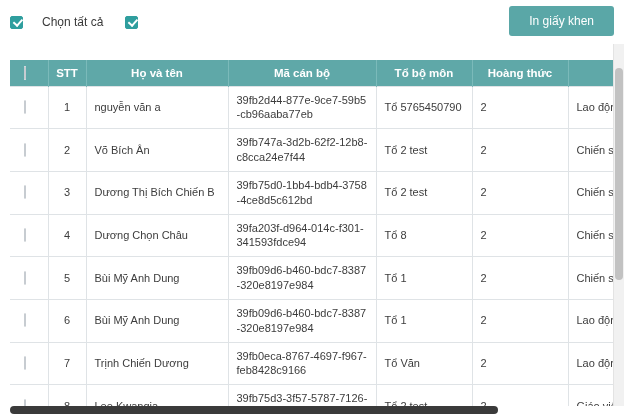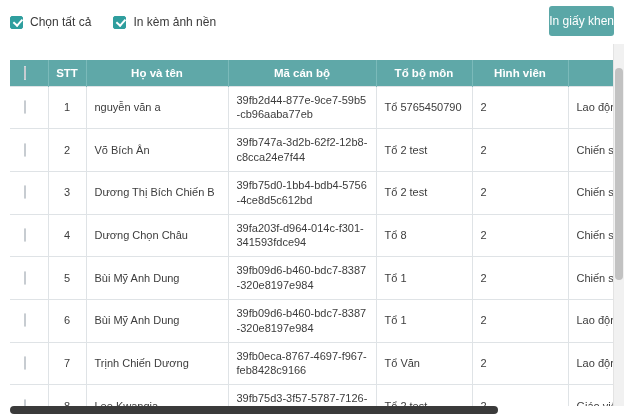--- a/index.html
+++ b/index.html
@@ -55,32 +55,33 @@
   }
   .cbox.empty {
     background: #ffffff;
     border: 1px solid #c7ccd1;
   }
   .cbox.empty::after { display: none; }
   .check-label {
     font-size: 12px;
     color: #3a3a3a;
     white-space: nowrap;
+    margin-left: 12px;
   }
   .print-btn {
     position: absolute;
     right: 10px;
     top: 6px;
     background: #5aa7a7;
     color: #ffffff;
     border: none;
     border-radius: 3px;
     font-family: "Liberation Sans", sans-serif;
     font-size: 12px;
-    padding: 8px 0;
+    padding: 8px 20px;
     cursor: pointer;
     white-space: nowrap;
   }
 
   
   .table-wrap {
     position: absolute;
     left: 10px;
     top: 60px;
     width: 604px;
@@ -175,21 +176,20 @@
 
 <div class="topbar">
 
   <div class="check-group">
     <span class="cbox"></span>
     <span class="check-label">Chọn tất cả</span>
   </div>
 
   <div class="check-group">
     <span class="cbox"></span>
-    <span class="check-label">In kèm ảnh nền</span>
   </div>
 
   <button class="print-btn">In giấy khen</button>
 </div>
 
 <div class="table-wrap">
   <table>
     <colgroup>
       <col class="w-check">
       <col class="w-stt">
@@ -201,21 +201,21 @@
     </colgroup>
     <thead>
       <tr>
         <th>
           <span class="cbox empty"></span>
         </th>
         <th>STT</th>
         <th>Họ và tên</th>
         <th>Mã cán bộ</th>
         <th>Tổ bộ môn</th>
-        <th>Hình viên</th>
+        <th>Hoàng thức</th>
         <th></th>
       </tr>
     </thead>
     <tbody>
 
       <tr>
         <td class="c-check"><span class="cbox empty"></span></td>
         <td class="c-stt">1</td>
         <td>nguyễn văn a</td>
         <td class="code-cell">39fb2d44-877e-9ce7-59b5-cb96aaba77eb</td>
@@ -231,21 +231,21 @@
         <td class="code-cell">39fb747a-3d2b-62f2-12b8-c8cca24e7f44</td>
         <td>Tổ 2 test</td>
         <td>2</td>
         <td>Chiến sĩ thi đ</td>
       </tr>
 
       <tr>
         <td class="c-check"><span class="cbox empty"></span></td>
         <td class="c-stt">3</td>
         <td>Dương Thị Bích Chiến B</td>
-        <td class="code-cell">39fb75d0-1bb4-bdb4-5756-4ce8d5c612bd</td>
+        <td class="code-cell">39fb75d0-1bb4-bdb4-3758-4ce8d5c612bd</td>
         <td>Tổ 2 test</td>
         <td>2</td>
         <td>Chiến sĩ thi đ</td>
       </tr>
 
       <tr>
         <td class="c-check"><span class="cbox empty"></span></td>
         <td class="c-stt">4</td>
         <td>Dương Chọn Châu</td>
         <td class="code-cell">39fa203f-d964-014c-f301-341593fdce94</td>

